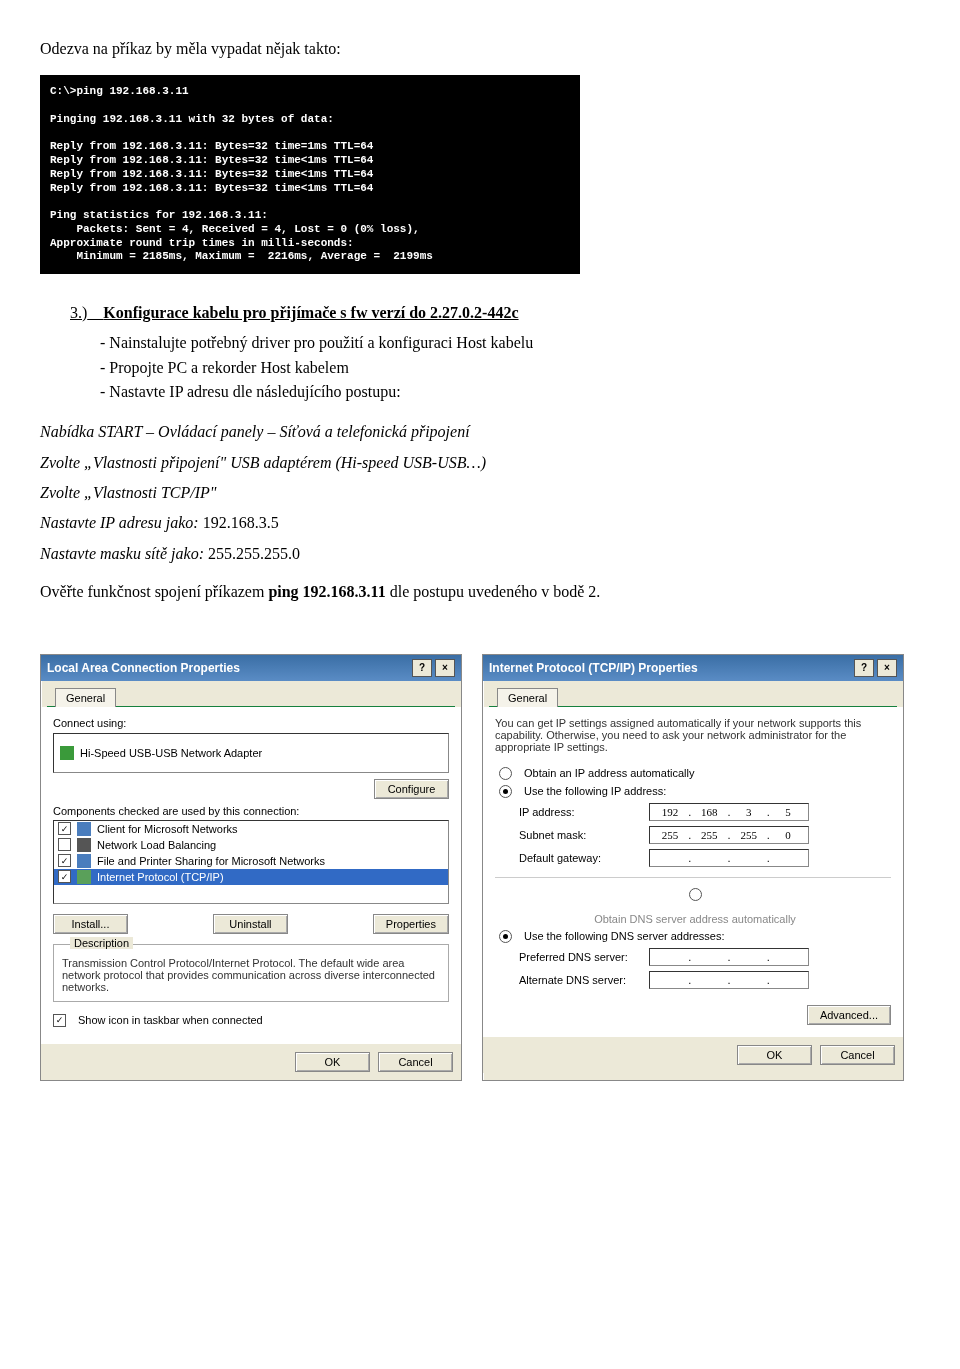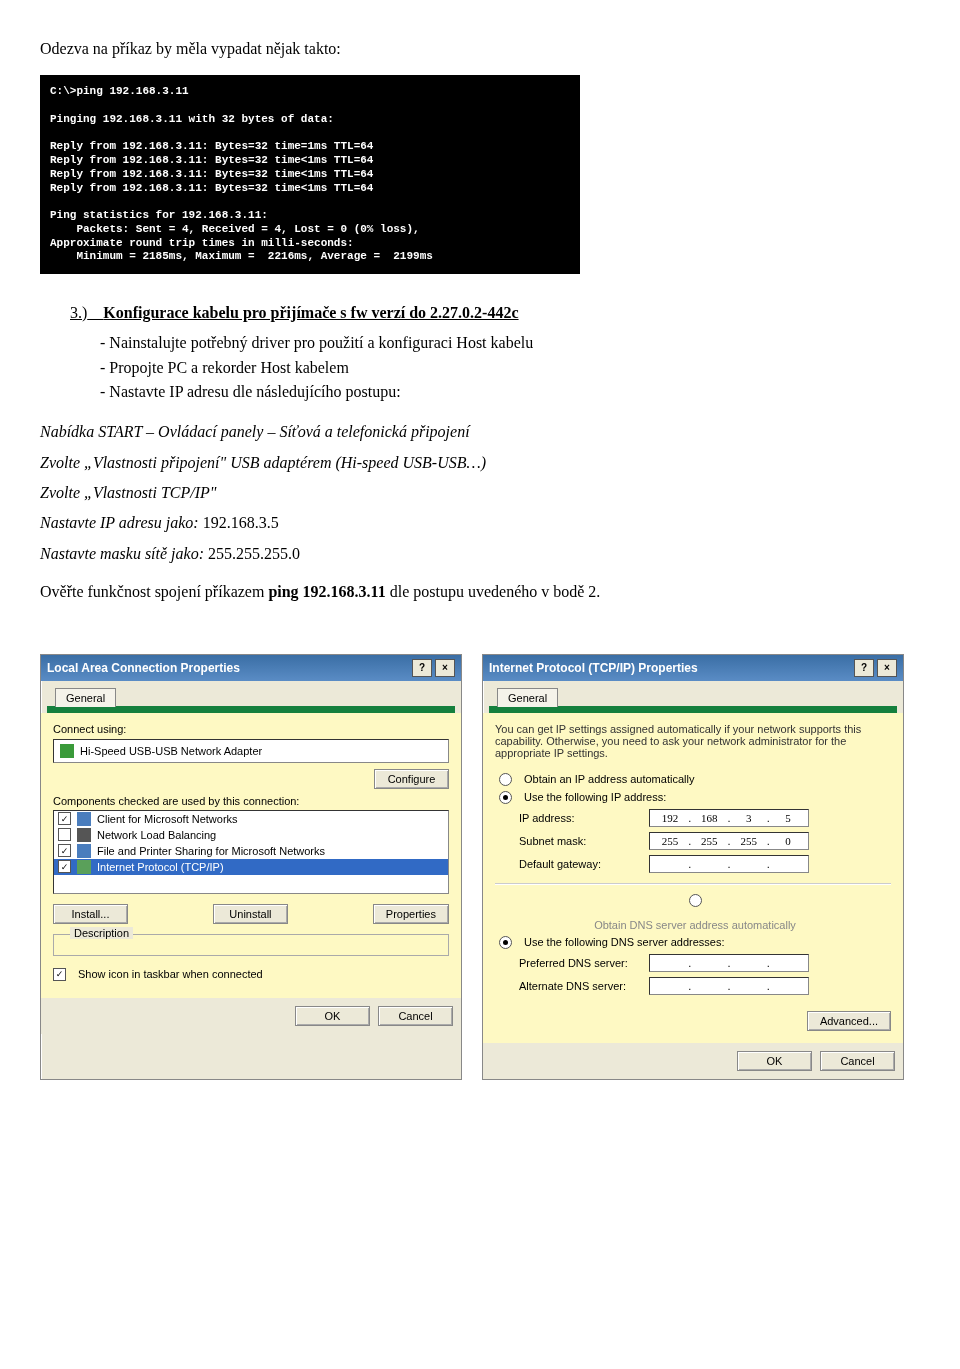--- a/index.html
+++ b/index.html
@@ -61,41 +61,41 @@
   .title-icons { display: flex; gap: 3px; }
   .title-btn {
     width: 18px; height: 16px;
     background: #ece9d8;
     border: 1px solid #555;
     display: flex; align-items: center; justify-content: center;
     color: #000; font-size: 10px; font-weight: bold;
   }
   .tabstrip {
     margin: 6px 6px 0 6px;
-    border-bottom: 7px solid #15803d;
+    border-bottom: 1px solid #15803d;
     padding-left: 8px;
   }
   .tab {
     display: inline-block;
     background: #ece9d8;
     padding: 3px 10px;
     border: 1px solid #888;
     border-bottom: none;
     position: relative;
     top: 1px;
     background: #f5f3ea;
   }
   .dialog-body {
     padding: 10px 12px 12px 12px;
-    background: #fef9c3;
+    background: #ffffff;
   }
   .inset-field {
     background: #fff;
     border: 1px inset #888;
-    padding: 4px 6px;
+    padding: 12px 6px;
     display: flex;
     align-items: center;
     gap: 6px;
   }
   .net-icon {
     width: 14px; height: 14px;
     background: #3a9a3a;
     display: inline-block;
   }
   .win-btn {
@@ -291,20 +291,21 @@
             <span>Internet Protocol (TCP/IP)</span>
           </div>
         </div>
       <div class="btn-row">
         <button class="win-btn">Install...</button>
         <button class="win-btn">Uninstall</button>
         <button class="win-btn">Properties</button>
       </div>
       <div class="groupbox">
         <span class="groupbox-title">Description</span>
+        <div class="desc-text">Transmission Control Protocol/Internet Protocol. The default wide area network protocol that provides communication across diverse interconnected networks.</div>
       </div>
       <div class="check-row" style="margin-top:12px;">
         <span class="chk">✓</span>
         <span>Show icon in taskbar when connected</span>
       </div>
     </div>
     <div class="bottom-btn-row">
       <button class="win-btn">OK</button>
       <button class="win-btn">Cancel</button>
     </div>

